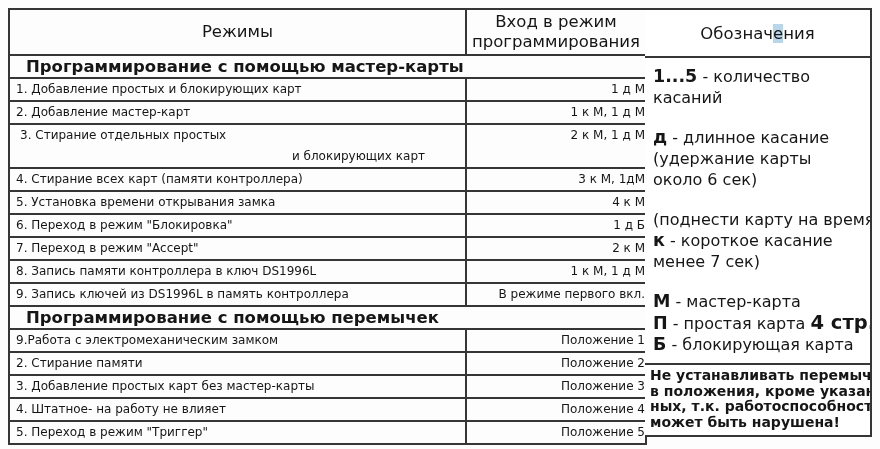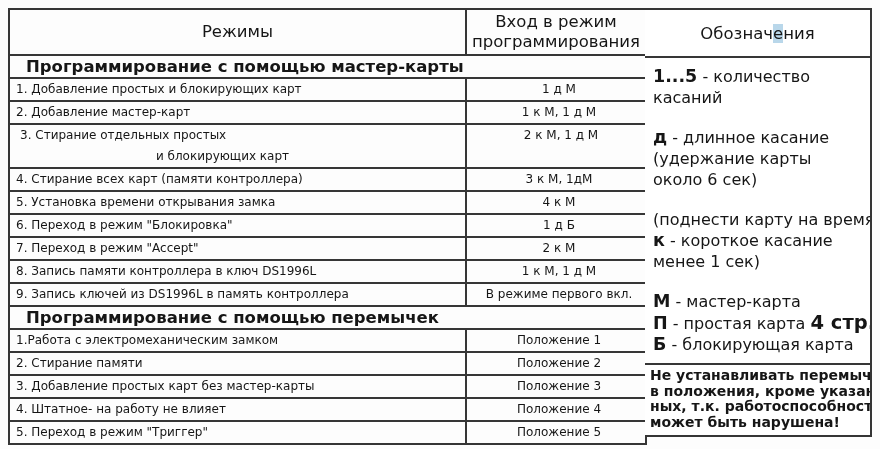--- a/index.html
+++ b/index.html
@@ -12,22 +12,22 @@
     border-collapse: collapse; table-layout: fixed; }
   table.main td { border: 2px solid #363636; padding: 0 0 0 6px;
     font-size: 12px; line-height: 21px; white-space: nowrap; overflow: hidden; }
   col.c1 { width: 457px; }
   col.c2 { width: 180px; }
   tr.hdr td { height: 46px; text-align: center; font-size: 16.5px; line-height: 20px;
     padding: 0; vertical-align: middle; }
   tr.sec td { height: 22px; font-weight: bold; font-size: 16.5px; padding-left: 16px; }
   tr.row td { height: 22px; }
   tr.rowdbl td { height: 44px; vertical-align: top; padding-left: 10px; }
-  td.entry { text-align: center; padding: 0; }
-  .mode-line2 { text-align: center; padding-right: 40px; }
+  td.entry { text-align: right; padding: 0; }
+  .mode-line2 { text-align: right; padding-right: 40px; }
 
   
   .right-col { position: absolute; left: 645px; top: 8px; width: 227px; height: 429px;
     border: 2px solid #363636; border-left: none;
     display: flex; flex-direction: column; background: #fff; }
   .r-hdr { height: 48px; flex: 0 0 48px; border-bottom: 2px solid #363636;
     display: flex; align-items: center; justify-content: center; font-size: 16.5px; }
   .hl-char { background: #b9d7ea; }
   .legend { flex: 1 1 auto; overflow: hidden; padding: 8px 20px 0 8px;
     font-size: 16px; line-height: 21px; }
@@ -104,21 +104,21 @@
     <tr class="row">
       <td>9. Запись ключей из DS1996L в память контроллера</td>
       <td class="entry">В режиме первого вкл.</td>
     </tr>
 
     <tr class="sec">
       <td colspan="2">Программирование с помощью перемычек</td>
     </tr>
 
     <tr class="row">
-      <td>1.Работа с электромеханическим замком</td>
+      <td>9.Работа с электромеханическим замком</td>
       <td class="entry">Положение 1</td>
     </tr>
     <tr class="row">
       <td>2. Стирание памяти</td>
       <td class="entry">Положение 2</td>
     </tr>
     <tr class="row">
       <td>3. Добавление простых карт без мастер-карты</td>
       <td class="entry">Положение 3</td>
     </tr>
@@ -146,21 +146,21 @@
         <div class="legend-line">касаний</div>
       </div>
       <div class="legend-item">
         <div class="legend-line"><span class="legend-term">д</span><span> - длинное касание</span></div>
         <div class="legend-line">(удержание карты</div>
         <div class="legend-line">около 6 сек)</div>
       </div>
       <div class="legend-item">
         <div class="legend-line">(поднести карту на время</div>
         <div class="legend-line"><span class="legend-term">к</span><span> - короткое касание</span></div>
-        <div class="legend-line">менее 1 сек)</div>
+        <div class="legend-line">менее 7 сек)</div>
       </div>
       <div class="legend-item tight">
         <div class="legend-line"><span class="legend-term">М</span><span> - мастер-карта</span></div>
       </div>
       <div class="legend-item tight">
         <div class="legend-line"><span class="legend-term">П</span><span> - простая карта </span><span class="legend-suffix">4 стр.</span></div>
       </div>
       <div class="legend-item tight">
         <div class="legend-line"><span class="legend-term">Б</span><span> - блокирующая карта</span></div>
       </div>

